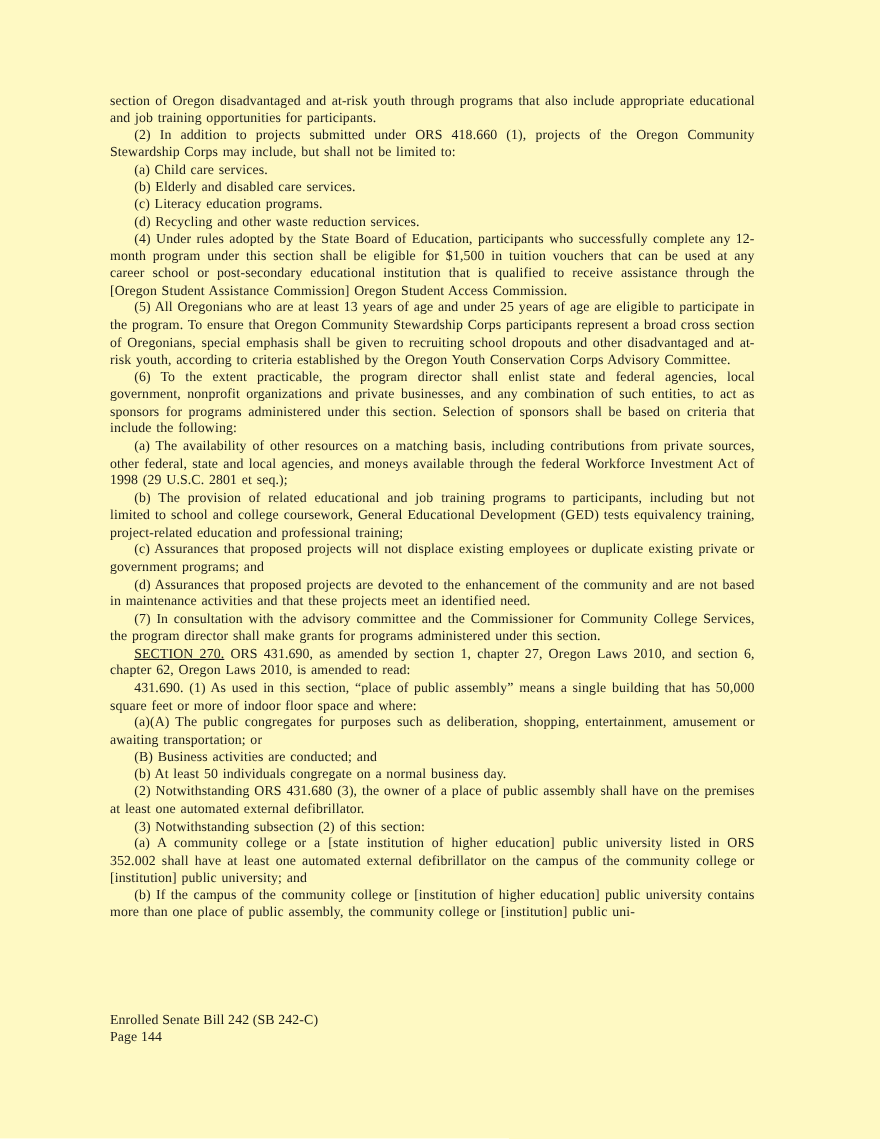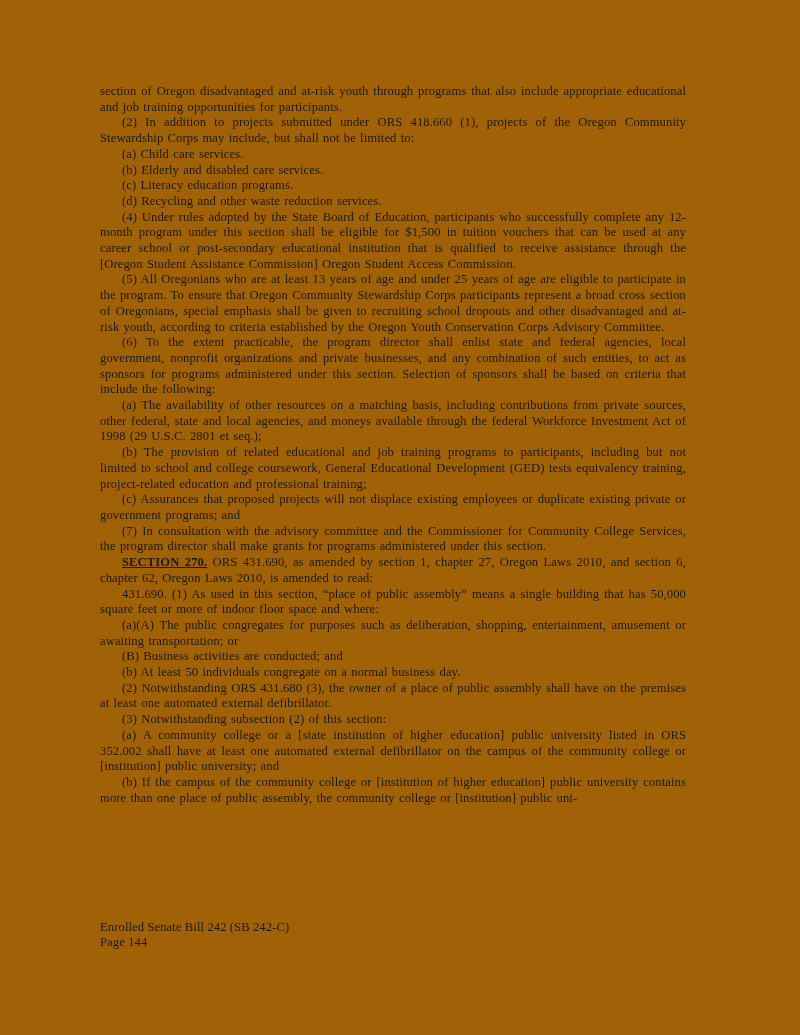--- a/index.html
+++ b/index.html
@@ -4,21 +4,21 @@
 <style>
   html, body {
     margin: 0;
     padding: 0;
     background: #ffffff;
   }
   .page {
     position: relative;
     width: 800px;
     height: 1035px;
-    background: #a16207;
+    background: #fef9c3;
     font-family: "Liberation Serif", "DejaVu Serif", serif;
     color: #1a1a1a;
     overflow: hidden;
   }
   .doc-body {
     position: absolute;
     left: 100px;
     top: 84px;
     width: 586px;
   }
@@ -29,21 +29,21 @@
     text-align: justify;
     text-indent: 22px;
     letter-spacing: 0.1px;
     word-spacing: 1px;
   }
   .para.no-indent {
     text-indent: 0;
   }
   .seg-i { }
   .seg-b { font-weight: normal; }
-  .seg-bu { font-weight: bold; text-decoration: underline; }
+  .seg-bu { font-weight: normal; text-decoration: underline; }
   .footer {
     position: absolute;
     left: 100px;
     top: 920px;
     width: 586px;
     display: flex;
     justify-content: space-between;
     font-size: 12.6px;
     letter-spacing: 0.1px;
     flex-direction: column;
@@ -59,20 +59,21 @@
       <p class="para"><span>(a) Child care services.</span></p>
       <p class="para"><span>(b) Elderly and disabled care services.</span></p>
       <p class="para"><span>(c) Literacy education programs.</span></p>
       <p class="para"><span>(d) Recycling and other waste reduction services.</span></p>
       <p class="para"><span>(4) Under rules adopted by the State Board of Education, participants who successfully complete any 12-month program under this section shall be eligible for $1,500 in tuition vouchers that can be used at any career school or post-secondary educational institution that is qualified to receive assistance through the </span><span class="seg-i">[Oregon Student Assistance Commission]</span><span> </span><span class="seg-b">Oregon Student Access Commission</span><span>.</span></p>
       <p class="para"><span>(5) All Oregonians who are at least 13 years of age and under 25 years of age are eligible to participate in the program. To ensure that Oregon Community Stewardship Corps participants represent a broad cross section of Oregonians, special emphasis shall be given to recruiting school dropouts and other disadvantaged and at-risk youth, according to criteria established by the Oregon Youth Conservation Corps Advisory Committee.</span></p>
       <p class="para"><span>(6) To the extent practicable, the program director shall enlist state and federal agencies, local government, nonprofit organizations and private businesses, and any combination of such entities, to act as sponsors for programs administered under this section. Selection of sponsors shall be based on criteria that include the following:</span></p>
       <p class="para"><span>(a) The availability of other resources on a matching basis, including contributions from private sources, other federal, state and local agencies, and moneys available through the federal Workforce Investment Act of 1998 (29 U.S.C. 2801 et seq.);</span></p>
       <p class="para"><span>(b) The provision of related educational and job training programs to participants, including but not limited to school and college coursework, General Educational Development (GED) tests equivalency training, project-related education and professional training;</span></p>
       <p class="para"><span>(c) Assurances that proposed projects will not displace existing employees or duplicate existing private or government programs; and</span></p>
+      <p class="para"><span>(d) Assurances that proposed projects are devoted to the enhancement of the community and are not based in maintenance activities and that these projects meet an identified need.</span></p>
       <p class="para"><span>(7) In consultation with the advisory committee and the Commissioner for Community College Services, the program director shall make grants for programs administered under this section.</span></p>
       <p class="para"><span class="seg-bu">SECTION 270.</span><span> ORS 431.690, as amended by section 1, chapter 27, Oregon Laws 2010, and section 6, chapter 62, Oregon Laws 2010, is amended to read:</span></p>
       <p class="para"><span>431.690. (1) As used in this section, “place of public assembly” means a single building that has 50,000 square feet or more of indoor floor space and where:</span></p>
       <p class="para"><span>(a)(A) The public congregates for purposes such as deliberation, shopping, entertainment, amusement or awaiting transportation; or</span></p>
       <p class="para"><span>(B) Business activities are conducted; and</span></p>
       <p class="para"><span>(b) At least 50 individuals congregate on a normal business day.</span></p>
       <p class="para"><span>(2) Notwithstanding ORS 431.680 (3), the owner of a place of public assembly shall have on the premises at least one automated external defibrillator.</span></p>
       <p class="para"><span>(3) Notwithstanding subsection (2) of this section:</span></p>
       <p class="para"><span>(a) A community college or a </span><span class="seg-i">[state institution of higher education]</span><span> </span><span class="seg-b">public university</span><span> listed in ORS 352.002 shall have at least one automated external defibrillator on the campus of the community college or </span><span class="seg-i">[institution]</span><span> </span><span class="seg-b">public university</span><span>; and</span></p>
       <p class="para"><span>(b) If the campus of the community college or </span><span class="seg-i">[institution of higher education]</span><span> </span><span class="seg-b">public university</span><span> contains more than one place of public assembly, the community college or </span><span class="seg-i">[institution]</span><span> </span><span class="seg-b">public uni-</span></p>

